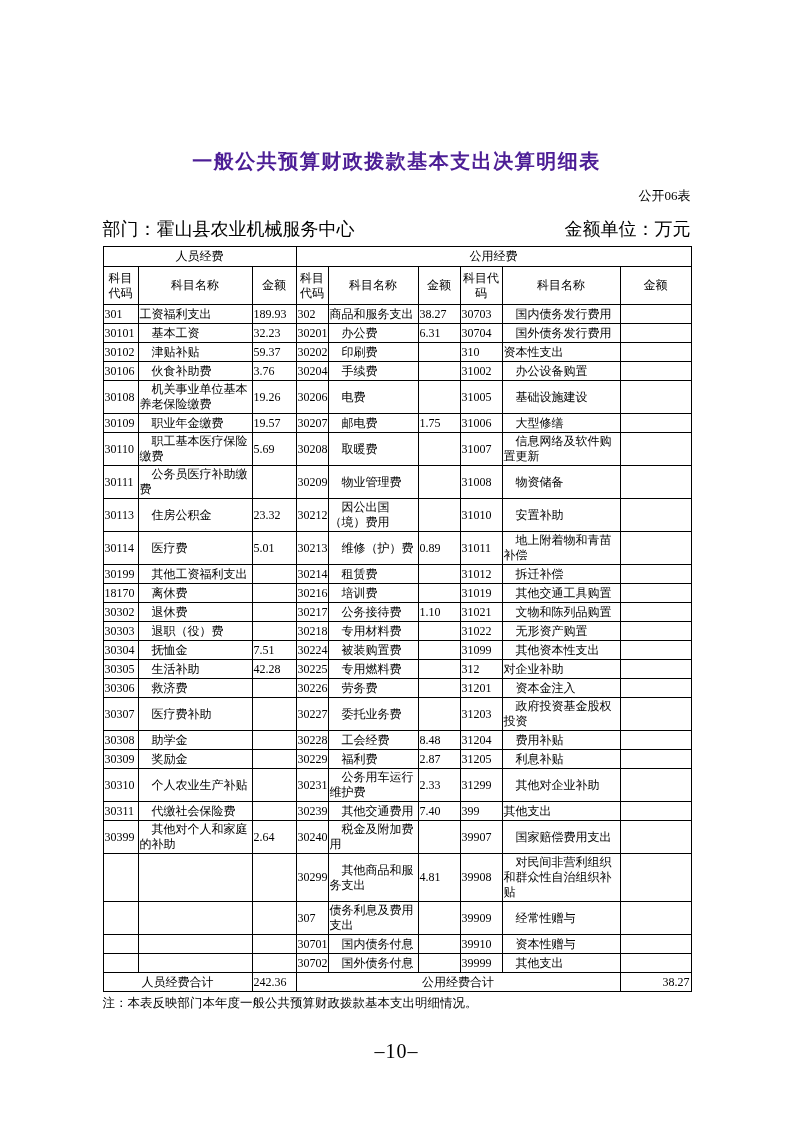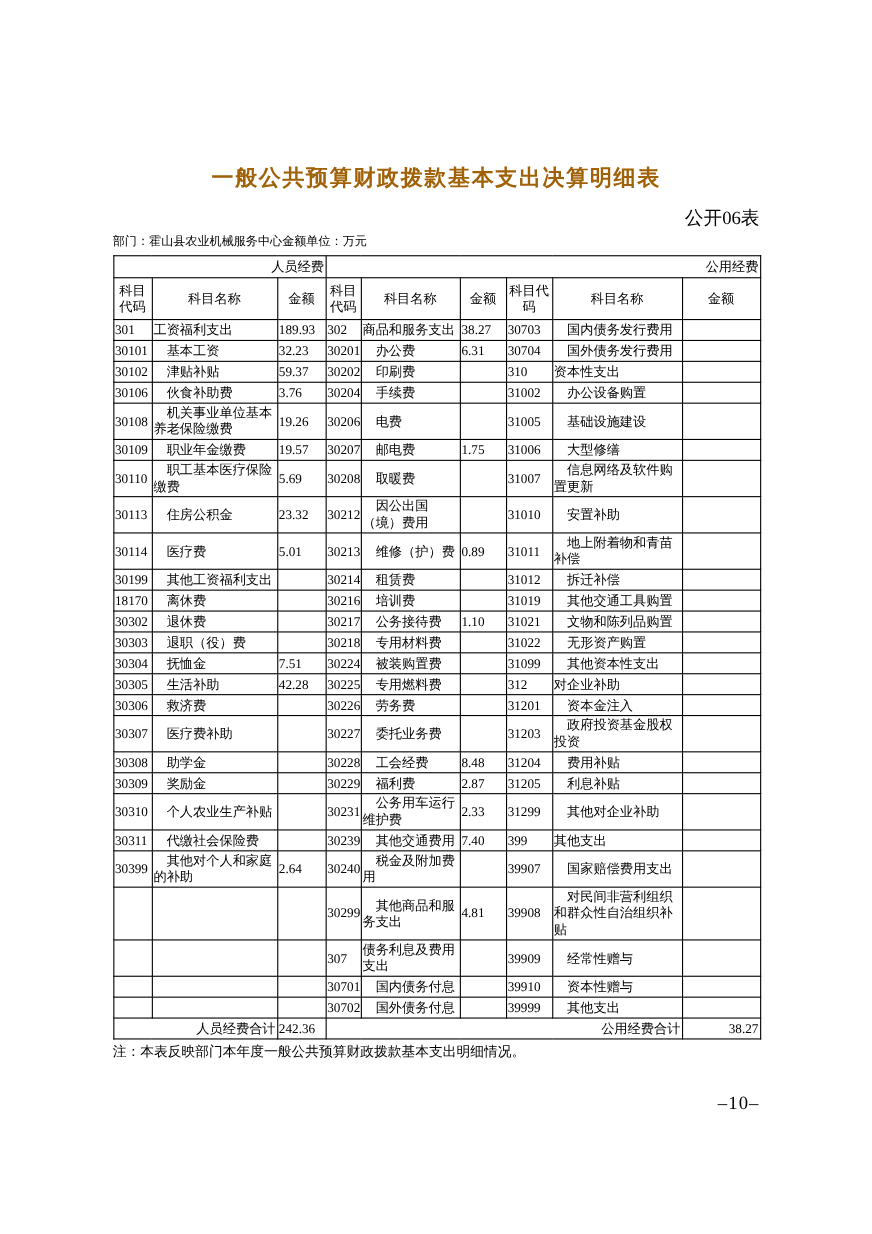--- a/index.html
+++ b/index.html
@@ -17,66 +17,67 @@
     width: 588px;
     margin: 0 auto;
     padding-top: 148px;
   }
   .doc-title {
     text-align: center;
     font-family: "Liberation Sans", "DejaVu Sans", sans-serif;
     font-weight: bold;
     font-size: 20px;
     letter-spacing: 1.5px;
-    color: #a16207;
+    color: #4c1d95;
   }
   .table-label-line {
     margin-top: 12px;
     text-align: right;
-    font-size: 17px;
+    font-size: 13px;
   }
   .meta-line {
-    margin-top: 2px;
+    margin-top: 12px;
     display: flex;
-    font-size: 11px;
+    justify-content: space-between;
+    font-size: 18px;
   }
   table.budget {
     margin-top: 5px;
     width: 588px;
     border-collapse: collapse;
     table-layout: fixed;
   }
   table.budget th, table.budget td {
     border: 1px solid #000;
     font-size: 12px;
     font-weight: normal;
     line-height: 1.25;
     padding: 1px 1px;
     vertical-align: middle;
     overflow: hidden;
     word-break: break-all;
   }
-  tr.group-row th { height: 20px; text-align: right; }
+  tr.group-row th { height: 20px; text-align: center; }
   tr.colhead-row th { height: 38px; text-align: center; }
   td.code { text-align: left; height: 19px; padding-left: 2px; font-size: 11px; letter-spacing: 0; white-space: nowrap; }
   td.name { text-align: left; height: 19px; }
   td.name.sub { text-indent: 12px; }
   td.amt  { text-align: left; height: 19px; font-size: 11px; white-space: nowrap; padding-left: 2px; }
   tr.footer-row td { height: 19px; }
-  td.foot-label { text-align: right; }
+  td.foot-label { text-align: center; }
   td.foot-val-left { text-align: left; font-size: 11px; white-space: nowrap; padding-left: 2px; }
   td.foot-val-right { text-align: right; font-size: 11px; white-space: nowrap; padding-right: 3px; }
   .note {
     margin-top: 3px;
     font-size: 12.5px;
   }
   .page-number {
     margin-top: 28px;
-    text-align: right;
-    font-size: 17px;
+    text-align: center;
+    font-size: 20px;
     letter-spacing: 1px;
   }
 </style>
 </head>
 <body>
 
 <div class="page">
   <div class="content">
 
     <div class="doc-title">一般公共预算财政拨款基本支出决算明细表</div>
@@ -189,20 +190,31 @@
             <td class="name sub">职工基本医疗保险缴费</td>
             <td class="amt">5.69</td>
             <td class="code">30208</td>
             <td class="name sub">取暖费</td>
             <td class="amt"></td>
             <td class="code">31007</td>
             <td class="name sub">信息网络及软件购置更新</td>
             <td class="amt"></td>
           </tr>
           <tr>
+            <td class="code">30111</td>
+            <td class="name sub">公务员医疗补助缴费</td>
+            <td class="amt"></td>
+            <td class="code">30209</td>
+            <td class="name sub">物业管理费</td>
+            <td class="amt"></td>
+            <td class="code">31008</td>
+            <td class="name sub">物资储备</td>
+            <td class="amt"></td>
+          </tr>
+          <tr>
             <td class="code">30113</td>
             <td class="name sub">住房公积金</td>
             <td class="amt">23.32</td>
             <td class="code">30212</td>
             <td class="name sub">因公出国（境）费用</td>
             <td class="amt"></td>
             <td class="code">31010</td>
             <td class="name sub">安置补助</td>
             <td class="amt"></td>
           </tr>

